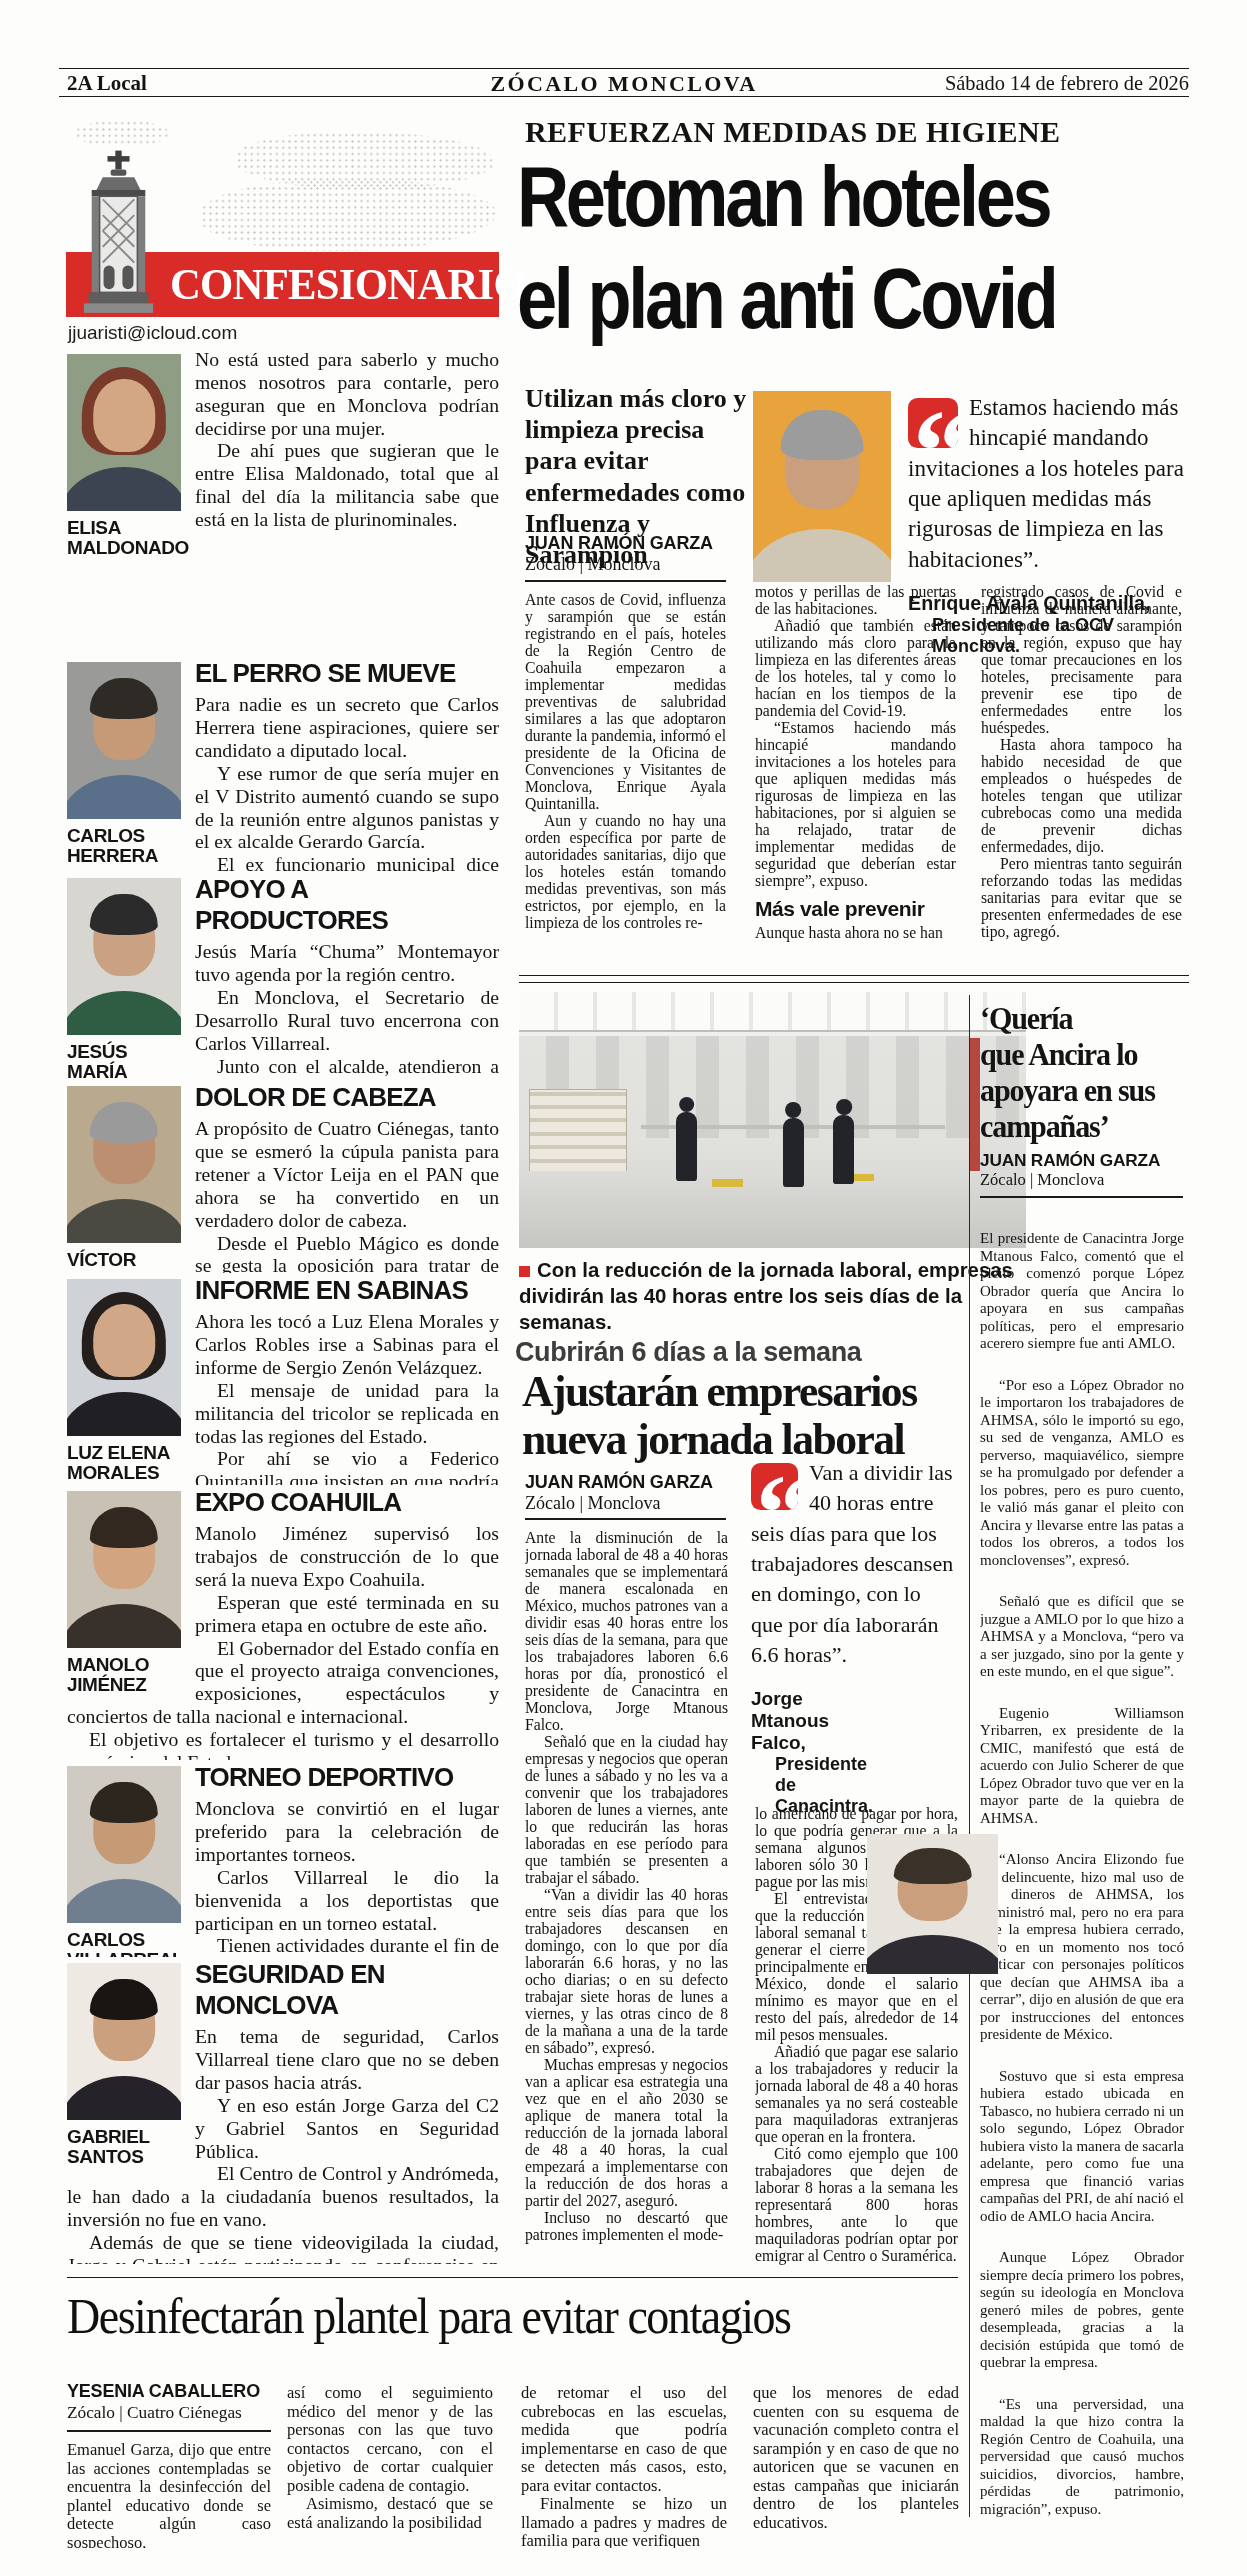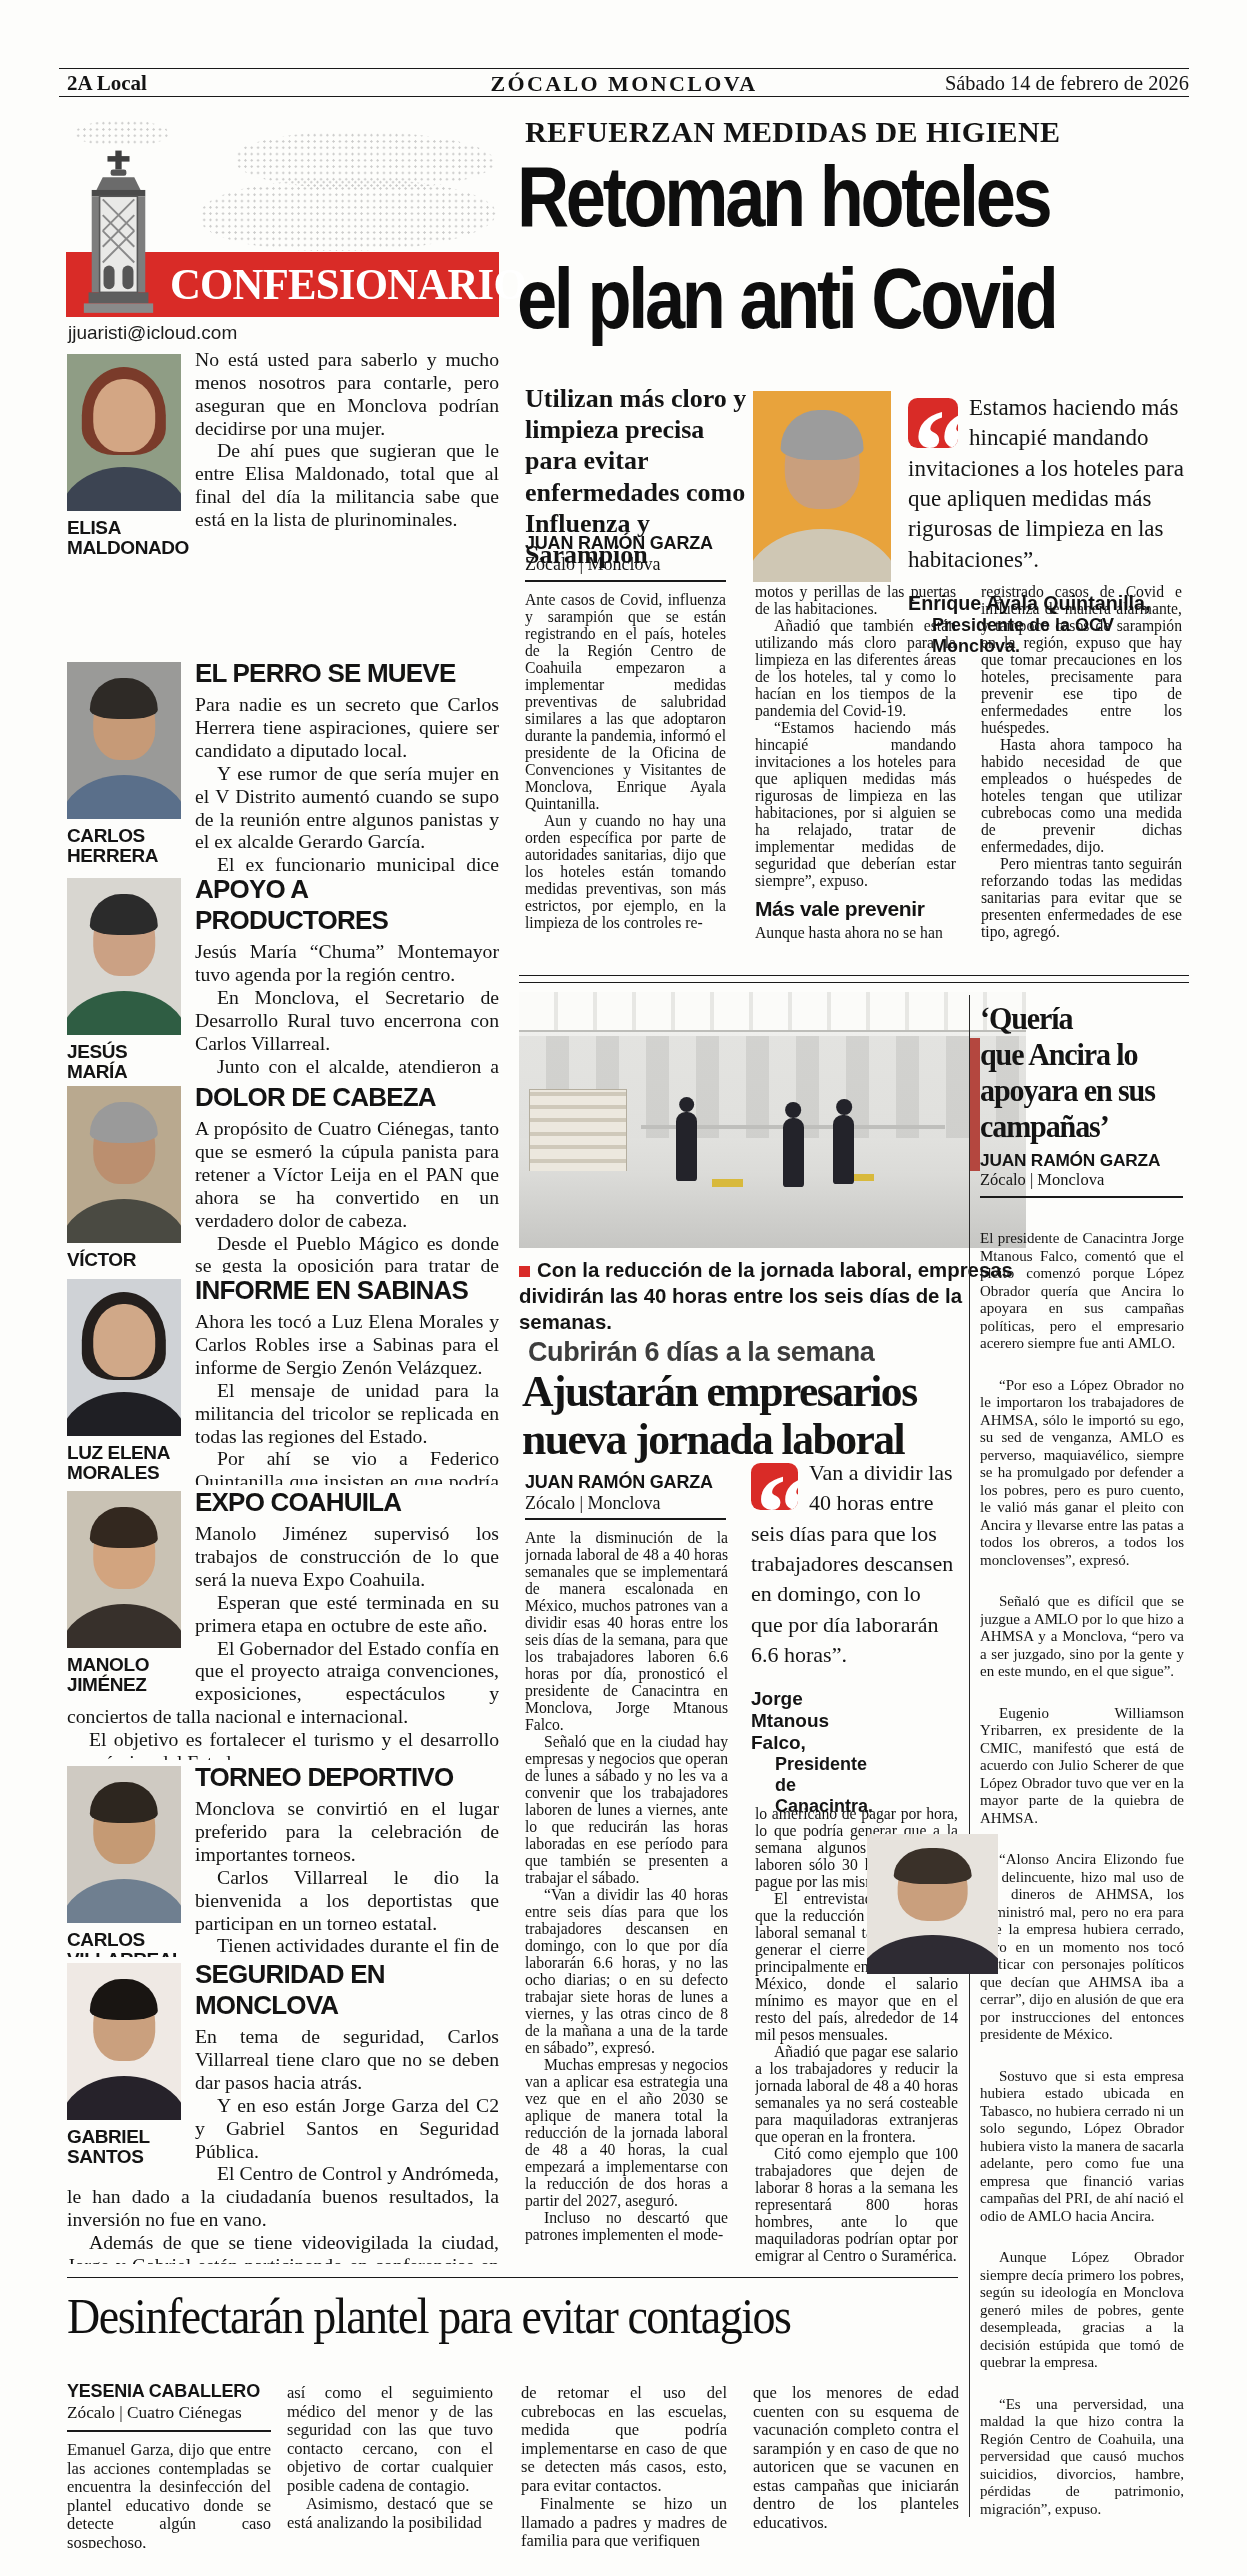--- a/index.html
+++ b/index.html
@@ -291,21 +291,21 @@
   <div class="ph-mark" style="left:38%;bottom:24%;"></div>
   <div class="ph-mark" style="left:64%;bottom:26%;"></div>
   <div class="fig" style="left:31%;bottom:26%;"></div>
   <div class="fig" style="left:52%;bottom:24%;"></div>
   <div class="fig" style="left:62%;bottom:25%;"></div>
 </div>
 <div class="abs caption" style="left:519px;top:1258px;width:507px;">
   <span class="sq"></span><span>Con la reducción de la jornada laboral, empresas dividirán las 40 horas entre los seis días de la semanas.</span>
 </div>
 
-<div class="abs kicker2" style="left:528px;top:1337px;">Cubrirán 6 días a la semana</div>
+<div class="abs kicker2" style="left:515px;top:1337px;">Cubrirán 6 días a la semana</div>
 <div class="abs headline2" style="left:522px;top:1368px;">
     <div>Ajustarán empresarios</div>
     <div>nueva jornada laboral</div>
   </div>
 <div class="abs byname" style="left:525px;top:1472px;">JUAN RAMÓN GARZA</div>
 <div class="abs byagency" style="left:525px;top:1493px;">Zócalo | Monclova</div>
 <div class="abs rule" style="left:525px;top:1518px;width:201px;"></div>
 
 <div class="abs body-col" style="left:525px;top:1529px;width:203px;height:977px;">
     <p>Ante la disminución de la jornada laboral de 48 a 40 horas semanales que se implementará de manera escalonada en México, muchos patrones van a dividir esas 40 horas entre los seis días de la semana, para que los trabajadores laboren 6.6 horas por día, pronosticó el presidente de Canacintra en Monclova, Jorge Mtanous Falco.</p>
@@ -364,21 +364,21 @@
 <div class="abs thinrule" style="left:67px;top:2277px;width:891px;"></div>
 <div class="abs headline4" style="left:67px;top:2287px;">Desinfectarán plantel para evitar contagios</div>
 <div class="abs byname" style="left:67px;top:2381px;">YESENIA CABALLERO</div>
 <div class="abs byagency" style="left:67px;top:2403px;font-size:17.3px;">Zócalo | Cuatro Ciénegas</div>
 <div class="abs rule" style="left:67px;top:2430px;width:204px;"></div>
 
 <div class="abs plantel-col" style="left:67px;top:2441px;width:204px;height:107px;overflow:hidden;">
     <p>Emanuel Garza, dijo que entre las acciones contempladas se encuentra la desinfección del plantel educativo donde se detecte algún caso sospechoso,</p>
   </div>
 <div class="abs plantel-col" style="left:287px;top:2384px;width:206px;height:164px;overflow:hidden;">
-    <p>así como el seguimiento médico del menor y de las seguridad con las que tuvo contacto cercano, con el objetivo de cortar cualquier posible cadena de contagio.</p>
+    <p>así como el seguimiento médico del menor y de las personas con las que tuvo contactos cercano, con el objetivo de cortar cualquier posible cadena de contagio.</p>
     <p>Asimismo, destacó que se está analizando la posibilidad</p>
   </div>
 <div class="abs plantel-col" style="left:521px;top:2384px;width:206px;height:164px;overflow:hidden;">
     <p>de retomar el uso del cubrebocas en las escuelas, medida que podría implementarse en caso de que se detecten más casos, esto, para evitar contactos.</p>
     <p>Finalmente se hizo un llamado a padres y madres de familia para que verifiquen</p>
   </div>
 <div class="abs plantel-col" style="left:753px;top:2384px;width:206px;height:164px;overflow:hidden;">
     <p>que los menores de edad cuenten con su esquema de vacunación completo contra el sarampión y en caso de que no autoricen que se vacunen en estas campañas que iniciarán dentro de los planteles educativos.</p>
   </div>
 

